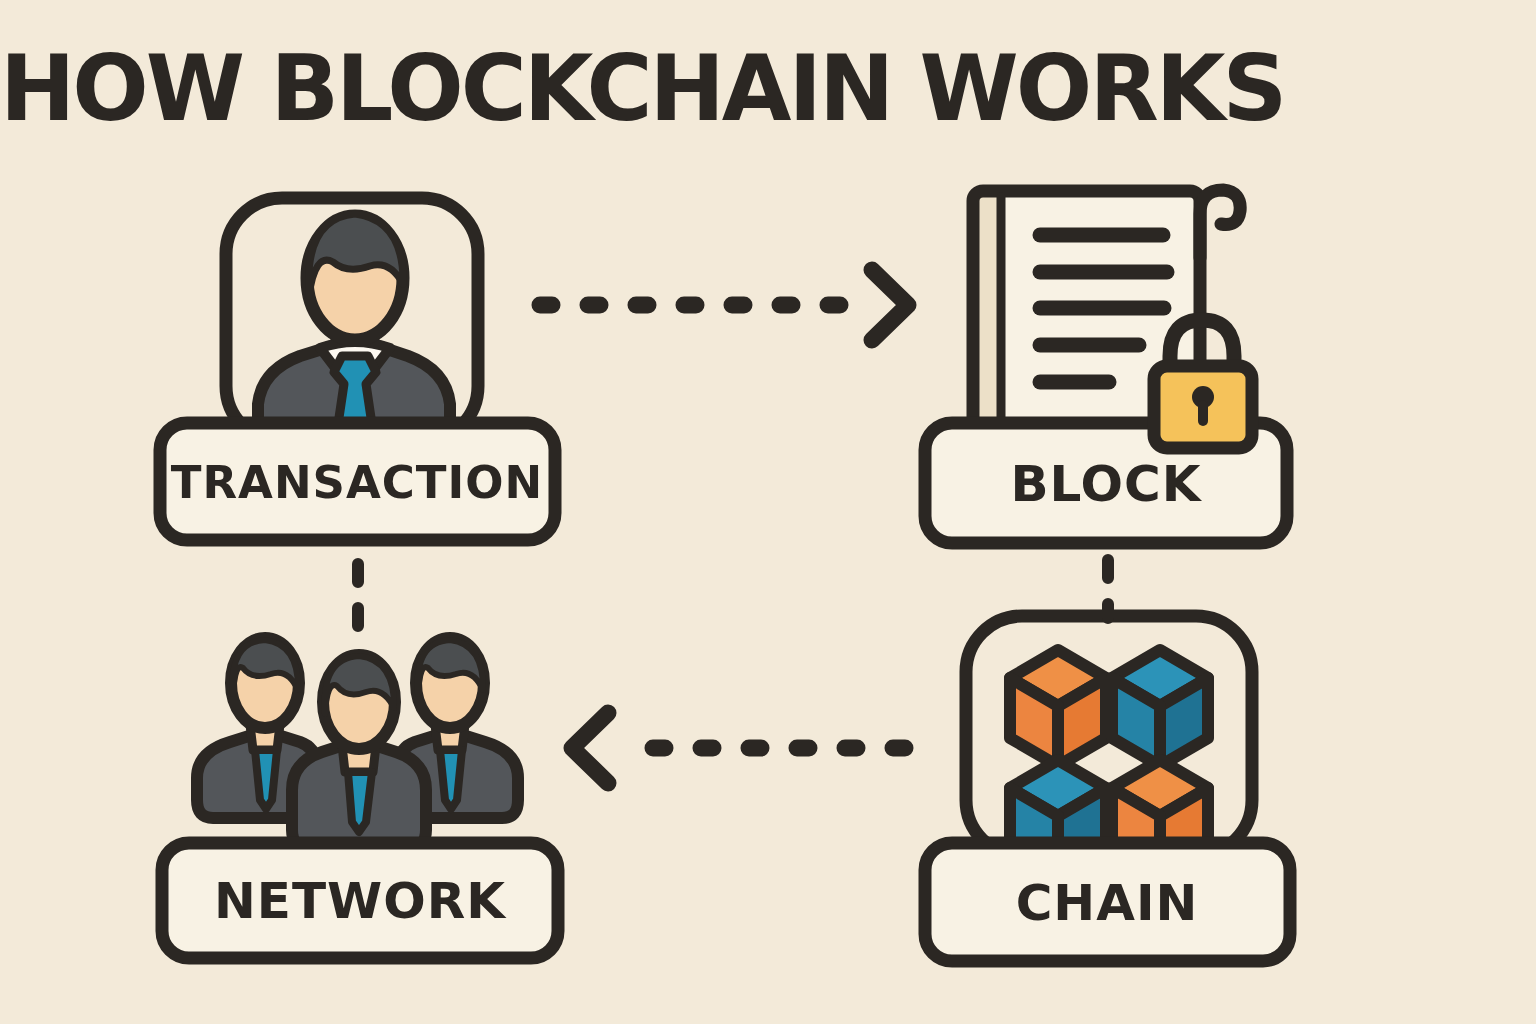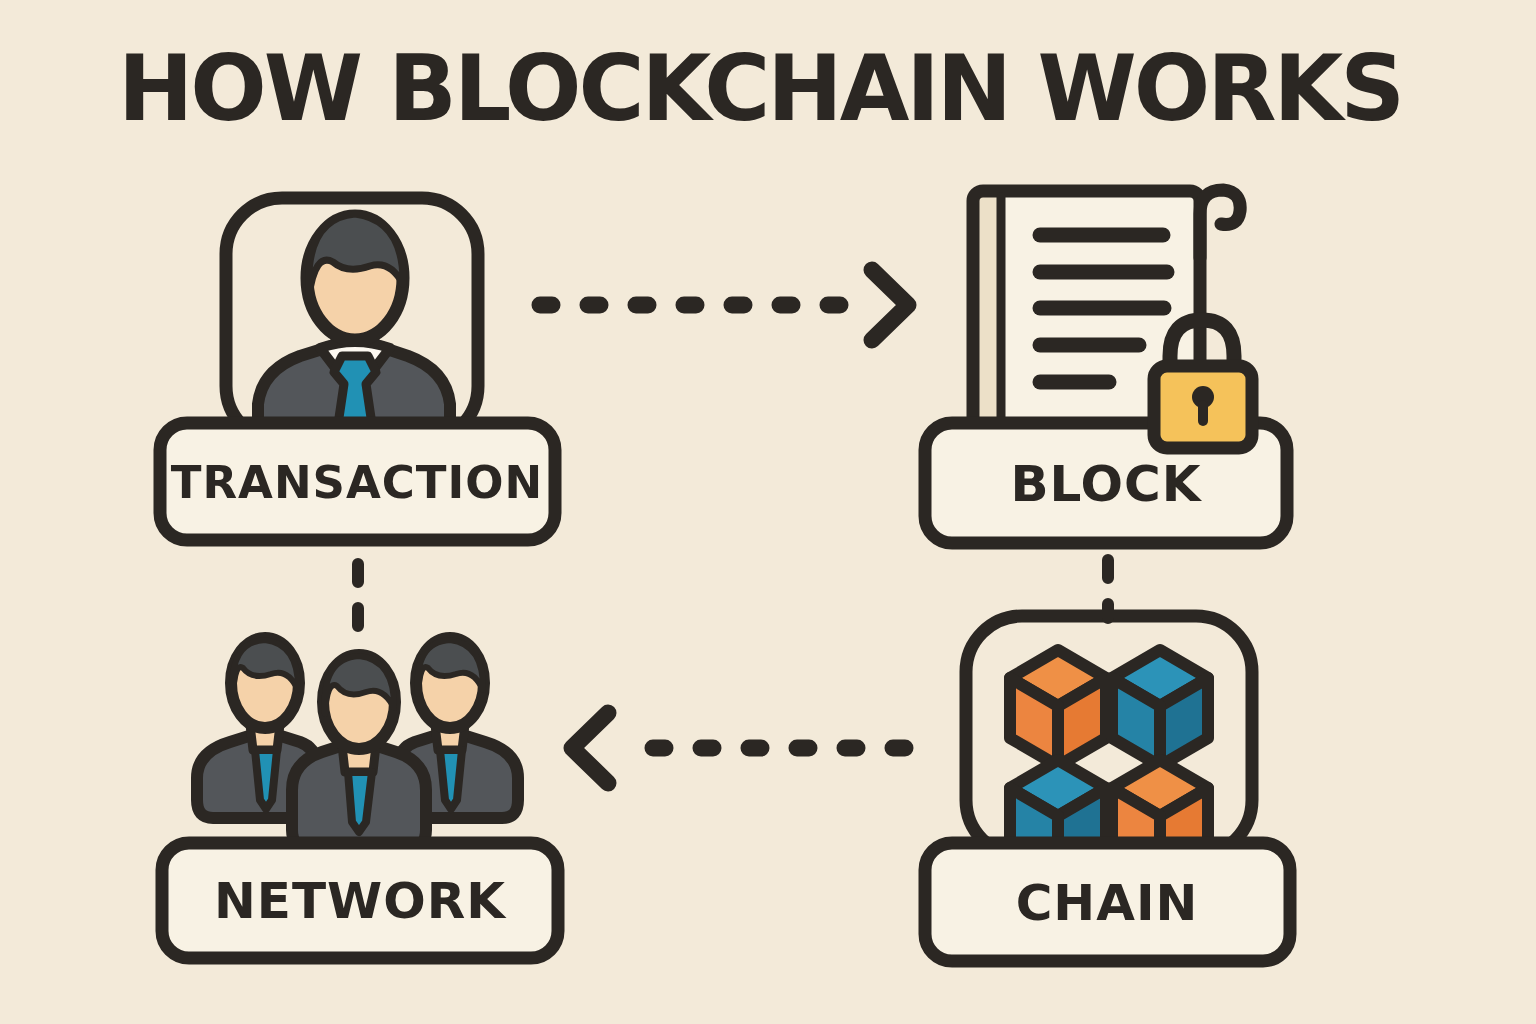--- a/index.html
+++ b/index.html
@@ -7,21 +7,20 @@
     width:1536px;height:1024px;
     font-family:"DejaVu Sans","Liberation Sans",sans-serif;
     background:var(--background,#f3ead9);
   }
   .canvas{
     position:relative;width:1536px;height:1024px;overflow:hidden;
     background:var(--background,#f3ead9);
   }
   .title{
     position:absolute;left:0;top:42px;width:1520px;
-    text-align:center;
     font-weight:bold;font-size:90px;letter-spacing:-3px;line-height:1.05;
     color:var(--outline,#2b2723);
   }
   svg{position:absolute;left:0;top:0;}
   
   .o{stroke:var(--outline,#2b2723);stroke-linecap:round;stroke-linejoin:round;}
   .nf{fill:none;}
   .fbg{fill:var(--background,#f3ead9);}
   .fp{fill:var(--panel,#f8f2e4);}
   .suit{fill:var(--suit,#53565a);}

